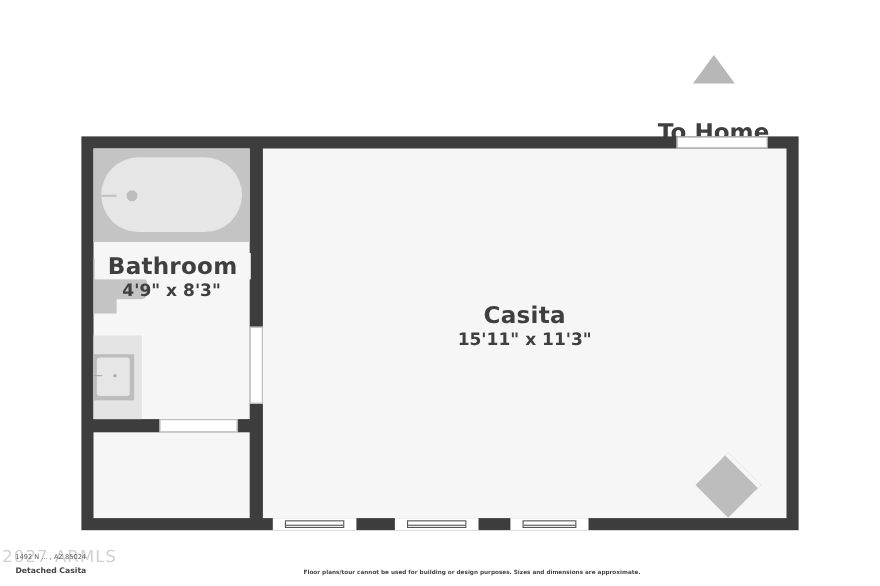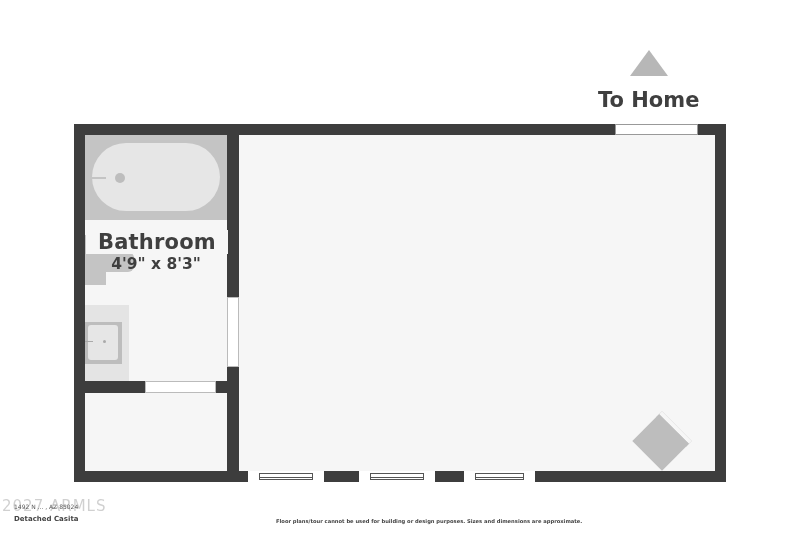--- a/index.html
+++ b/index.html
@@ -19,21 +19,21 @@
          border-bottom:26px solid #b7b7b7; }
   .tohome { font-size:21px; font-weight:bold; color:#3f3f3f; }
   .addr { font-size:6px; color:#555; }
   .addr2 { font-size:7px; color:#444; font-weight:bold; }
   .disclaimer { font-size:5.2px; color:#444; font-weight:bold; white-space:nowrap; }
 </style>
 </head>
 <body>
 
 <div class="abs tri" style="left:630px; top:50px;"></div>
-<div class="abs tohome" style="left:598px; top:88px;">To Home</div>
+<div class="abs tohome" style="left:598px; top:108px;">To Home</div>
 
 <div class="abs" style="left:0; top:0; width:800px; height:533px;">
 
   <div class="wall" style="left:74px; top:124px; width:652px; height:358px;"></div>
 
   <div class="floor" style="left:85px; top:135px; width:142px; height:246px;"></div>
   <div class="floor" style="left:85px; top:393px; width:142px; height:78px;"></div>
   <div class="floor" style="left:239px; top:135px; width:476px; height:336px;"></div>
 
   <div class="opening" style="left:615px; top:124px; width:83px; height:11px; border:1px solid #999; box-sizing:border-box;"></div>
@@ -70,20 +70,24 @@
       <div class="abs" style="left:3px; top:3px; width:30px; height:35px; background:#e6e6e6; border-radius:3px;"></div>
       <div class="abs" style="left:0; top:19px; width:8px; height:1px; background:#aaa;"></div>
       <div class="abs" style="left:18px; top:18px; width:3px; height:3px; border-radius:2px; background:#aaa;"></div>
     </div>
   </div>
 
   <div class="abs" style="left:641px; top:420px; width:42px; height:42px; background:#bdbdbd; transform:rotate(45deg); border-top:4px solid #f6f6f6; box-sizing:border-box;">
     <div class="abs" style="left:0; top:0; right:0; height:4px; background:#bdbdbd;"></div>
   </div>
 
+  <div class="label" style="left:377px; top:275px; width:200px;">
+    <div class="room-name">Casita</div>
+    <div class="room-dim">15'11" x 11'3"</div>
+  </div>
 
   <div class="label" style="left:86px; top:230px; width:140px;">
     <div class="room-name" style="display:inline-block; background:#f6f6f6; padding:0 12px;">Bathroom</div>
     <div class="room-dim">4'9" x 8'3"</div>
   </div>
 
 </div>
 
 <div class="abs addr" style="left:14px; top:503px;">1492 N ... , AZ 85024</div>
 <div class="abs" style="left:2px; top:497px; font-size:15px; color:rgba(120,120,120,0.35); letter-spacing:1px;">2027 ARMLS</div>

